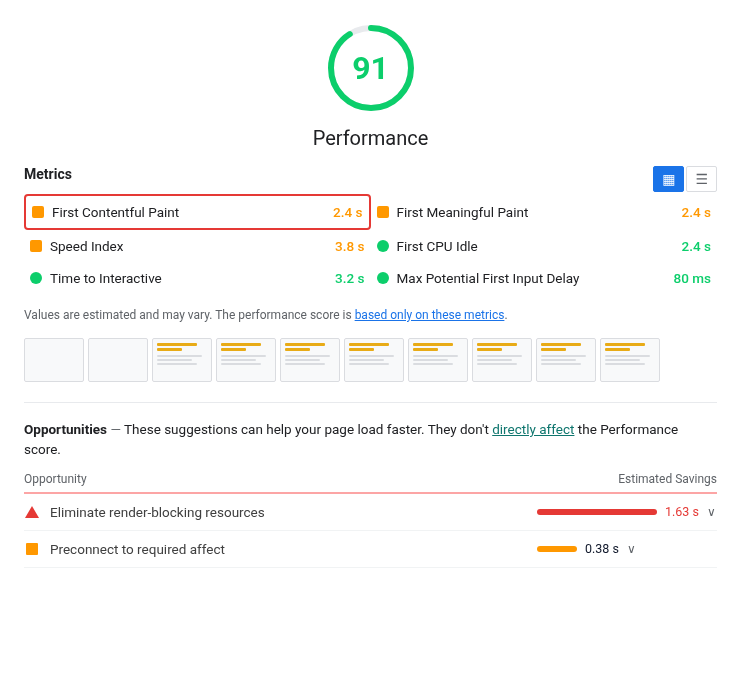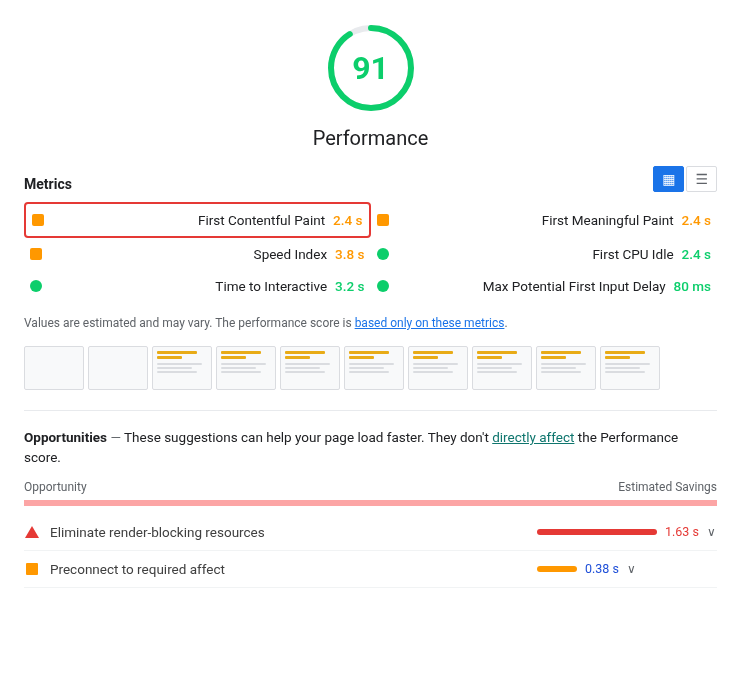--- a/index.html
+++ b/index.html
@@ -40,23 +40,23 @@
     }
     .score-label {
       font-size: 20px;
       font-weight: 400;
       color: #202124;
     }
 
     
     .section-header {
       display: flex;
-      align-items: flex-end;
+      align-items: flex-start;
       justify-content: space-between;
-      margin-bottom: 10px;
+      margin-bottom: 2px;
     }
     .section-title {
       font-weight: 700;
       font-size: 14px;
       color: #202124;
     }
     .view-toggle {
       display: flex;
       gap: 2px;
     }
@@ -77,21 +77,20 @@
     .toggle-btn.active span {
       color: #fff;
     }
 
     
     .metrics-grid {
       display: grid;
       grid-template-columns: 1fr 1fr;
       gap: 0;
       margin-bottom: 12px;
-      text-align: right;
     }
     .metric-item {
       display: flex;
       align-items: center;
       padding: 8px 6px;
       gap: 8px;
     }
     .metric-item.highlighted {
       border: 2px solid #e53935;
       border-radius: 4px;
@@ -203,22 +202,21 @@
       color: #0f766e;
       text-decoration: underline;
     }
 
     .opp-columns {
       display: flex;
       justify-content: space-between;
       color: #5f6368;
       font-size: 12px;
       padding: 8px 0 6px 0;
-      border-bottom: 6px solid #fca5a5;
-      margin-bottom: 8px;
+      border-bottom: 2px solid #fca5a5;
     }
 
     
     .opp-row {
       display: flex;
       align-items: center;
       padding: 10px 0;
       border-bottom: 1px solid #f1f3f4;
       gap: 10px;
     }
@@ -259,21 +257,21 @@
       border-radius: 3px;
     }
     .opp-bar.red { background: #e53935; width: 120px; }
     .opp-bar.orange { background: #ff9800; width: 40px; }
     .opp-value {
       font-size: 12.5px;
       color: #202124;
       white-space: nowrap;
     }
     .opp-value.red { color: #e53935; }
-    .opp-value.orange { color: #1d4ed8; }
+    .opp-value.orange { color: #0f172a; }
     .opp-chevron {
       font-size: 12px;
       color: #5f6368;
       cursor: pointer;
     }
   </style>
 </head>
 <body>
 
 <div class="score-section">

